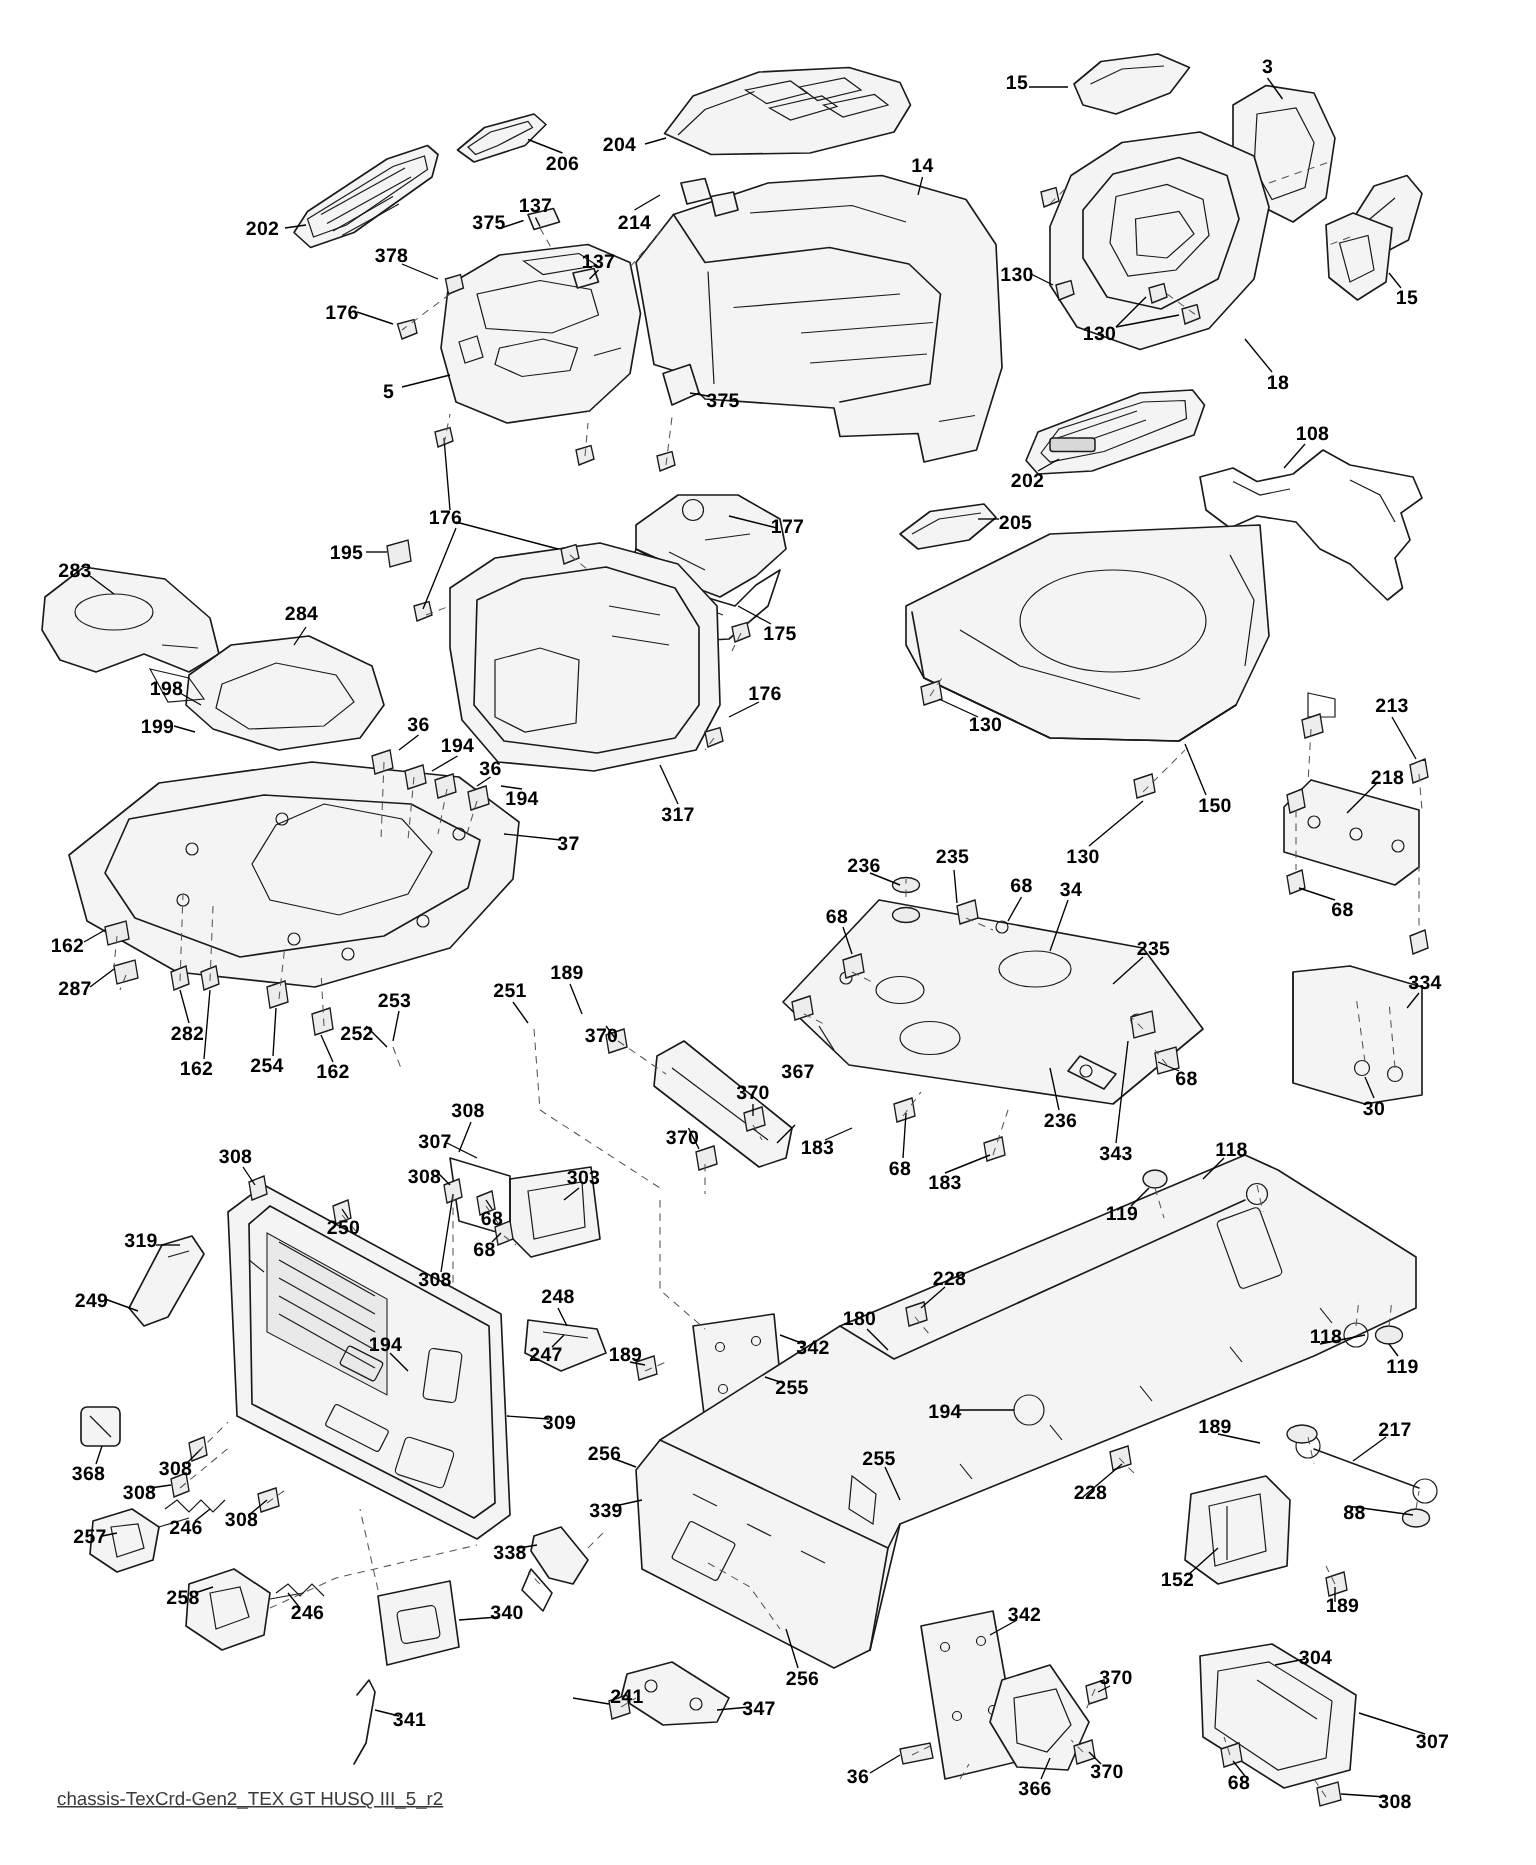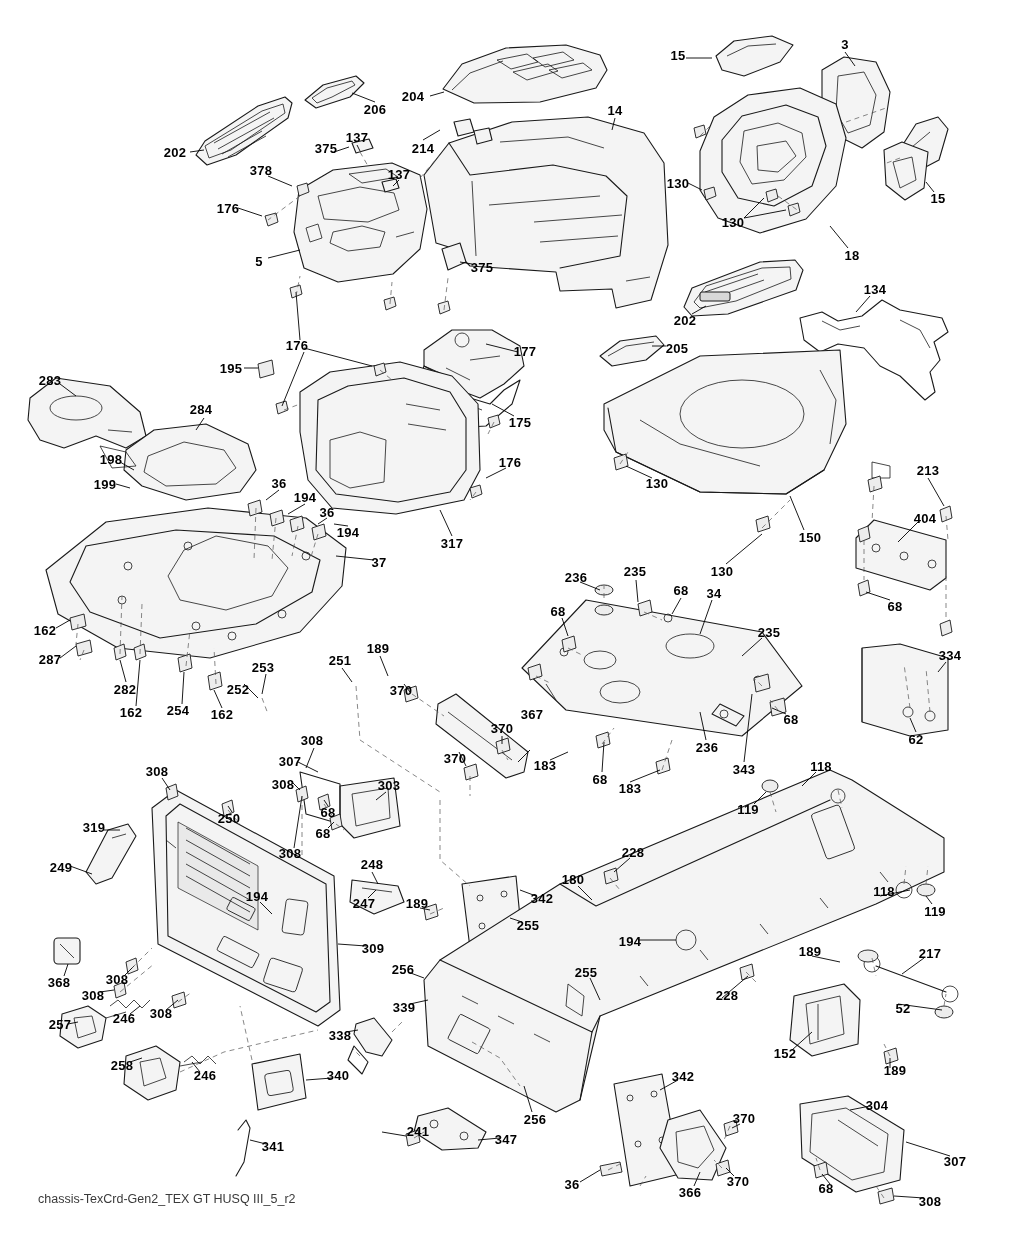--- a/index.html
+++ b/index.html
@@ -35,20 +35,21 @@
     transform: translate(-50%, -50%);
   }
   #footer-label {
     position: absolute;
     left: 38px;
     top: 1192px;
     font-family: "Liberation Sans", sans-serif;
     font-size: 12.5px;
     color: #3a3a3a;
     white-space: nowrap;
+    text-decoration: underline;
   }
   .part { fill: none; stroke: #1a1a1a; stroke-width: 1.1; stroke-linejoin: round; stroke-linecap: round; }
   .part-thin { fill: none; stroke: #1a1a1a; stroke-width: 0.8; }
   .part-fill { fill: #f4f4f4; stroke: #1a1a1a; stroke-width: 1.1; stroke-linejoin: round; }
   .part-dark { fill: #d8d8d8; stroke: #1a1a1a; stroke-width: 1.0; }
   .hatch { fill: #e9e9e9; stroke: #1a1a1a; stroke-width: 0.7; }
   .leader { fill: none; stroke: #000000; stroke-width: 0.9; }
   .dash { fill: none; stroke: #555555; stroke-width: 0.7; stroke-dasharray: 5 4; }
   .bolt { fill: #ededed; stroke: #1a1a1a; stroke-width: 0.9; }
 </style>
@@ -671,41 +672,41 @@
   <div class="callout" style="left:399px; top:174px;">137</div>
   <div class="callout" style="left:261px; top:170px;">378</div>
   <div class="callout" style="left:228px; top:208px;">176</div>
   <div class="callout" style="left:678px; top:183px;">130</div>
   <div class="callout" style="left:938px; top:198px;">15</div>
   <div class="callout" style="left:733px; top:222px;">130</div>
   <div class="callout" style="left:259px; top:261px;">5</div>
   <div class="callout" style="left:482px; top:267px;">375</div>
   <div class="callout" style="left:852px; top:255px;">18</div>
   <div class="callout" style="left:685px; top:320px;">202</div>
-  <div class="callout" style="left:875px; top:289px;">134</div>
+  <div class="callout" style="left:875px; top:289px;">108</div>
   <div class="callout" style="left:677px; top:348px;">205</div>
   <div class="callout" style="left:525px; top:351px;">177</div>
   <div class="callout" style="left:297px; top:345px;">176</div>
   <div class="callout" style="left:231px; top:368px;">195</div>
   <div class="callout" style="left:520px; top:422px;">175</div>
   <div class="callout" style="left:50px; top:380px;">283</div>
   <div class="callout" style="left:201px; top:409px;">284</div>
   <div class="callout" style="left:111px; top:459px;">198</div>
   <div class="callout" style="left:105px; top:484px;">199</div>
   <div class="callout" style="left:279px; top:483px;">36</div>
   <div class="callout" style="left:305px; top:497px;">194</div>
   <div class="callout" style="left:327px; top:512px;">36</div>
   <div class="callout" style="left:348px; top:532px;">194</div>
   <div class="callout" style="left:657px; top:483px;">130</div>
   <div class="callout" style="left:452px; top:543px;">317</div>
   <div class="callout" style="left:510px; top:462px;">176</div>
   <div class="callout" style="left:810px; top:537px;text-align:center;">150</div>
   <div class="callout" style="left:722px; top:571px;">130</div>
   <div class="callout" style="left:928px; top:470px;">213</div>
-  <div class="callout" style="left:925px; top:518px;">404</div>
+  <div class="callout" style="left:925px; top:518px;">218</div>
   <div class="callout" style="left:895px; top:606px;">68</div>
   <div class="callout" style="left:379px; top:562px;">37</div>
   <div class="callout" style="left:576px; top:577px;">236</div>
   <div class="callout" style="left:635px; top:571px;">235</div>
   <div class="callout" style="left:681px; top:590px;">68</div>
   <div class="callout" style="left:714px; top:593px;">34</div>
   <div class="callout" style="left:558px; top:611px;">68</div>
   <div class="callout" style="left:769px; top:632px;">235</div>
   <div class="callout" style="left:950px; top:655px;">334</div>
   <div class="callout" style="left:45px; top:630px;">162</div>
@@ -713,21 +714,21 @@
   <div class="callout" style="left:125px; top:689px;">282</div>
   <div class="callout" style="left:131px; top:712px;">162</div>
   <div class="callout" style="left:178px; top:710px;">254</div>
   <div class="callout" style="left:222px; top:714px;">162</div>
   <div class="callout" style="left:263px; top:667px;">253</div>
   <div class="callout" style="left:238px; top:689px;">252</div>
   <div class="callout" style="left:340px; top:660px;">251</div>
   <div class="callout" style="left:378px; top:648px;">189</div>
   <div class="callout" style="left:401px; top:690px;">370</div>
   <div class="callout" style="left:791px; top:719px;">68</div>
-  <div class="callout" style="left:916px; top:739px;">62</div>
+  <div class="callout" style="left:916px; top:739px;">30</div>
   <div class="callout" style="left:502px; top:728px;">370</div>
   <div class="callout" style="left:532px; top:714px;">367</div>
   <div class="callout" style="left:455px; top:758px;">370</div>
   <div class="callout" style="left:707px; top:747px;">236</div>
   <div class="callout" style="left:744px; top:769px;">343</div>
   <div class="callout" style="left:312px; top:740px;">308</div>
   <div class="callout" style="left:290px; top:761px;">307</div>
   <div class="callout" style="left:283px; top:784px;">308</div>
   <div class="callout" style="left:389px; top:785px;">303</div>
   <div class="callout" style="left:545px; top:765px;">183</div>
@@ -756,21 +757,21 @@
   <div class="callout" style="left:810px; top:951px;">189</div>
   <div class="callout" style="left:930px; top:953px;">217</div>
   <div class="callout" style="left:373px; top:948px;">309</div>
   <div class="callout" style="left:59px; top:982px;">368</div>
   <div class="callout" style="left:117px; top:979px;">308</div>
   <div class="callout" style="left:93px; top:995px;">308</div>
   <div class="callout" style="left:403px; top:969px;">256</div>
   <div class="callout" style="left:404px; top:1007px;">339</div>
   <div class="callout" style="left:586px; top:972px;">255</div>
   <div class="callout" style="left:727px; top:995px;">228</div>
-  <div class="callout" style="left:903px; top:1008px;">52</div>
+  <div class="callout" style="left:903px; top:1008px;">88</div>
   <div class="callout" style="left:124px; top:1018px;">246</div>
   <div class="callout" style="left:161px; top:1013px;">308</div>
   <div class="callout" style="left:60px; top:1024px;">257</div>
   <div class="callout" style="left:340px; top:1035px;">338</div>
   <div class="callout" style="left:785px; top:1053px;">152</div>
   <div class="callout" style="left:895px; top:1070px;">189</div>
   <div class="callout" style="left:122px; top:1065px;">258</div>
   <div class="callout" style="left:205px; top:1075px;">246</div>
   <div class="callout" style="left:338px; top:1075px;">340</div>
   <div class="callout" style="left:683px; top:1076px;">342</div>

